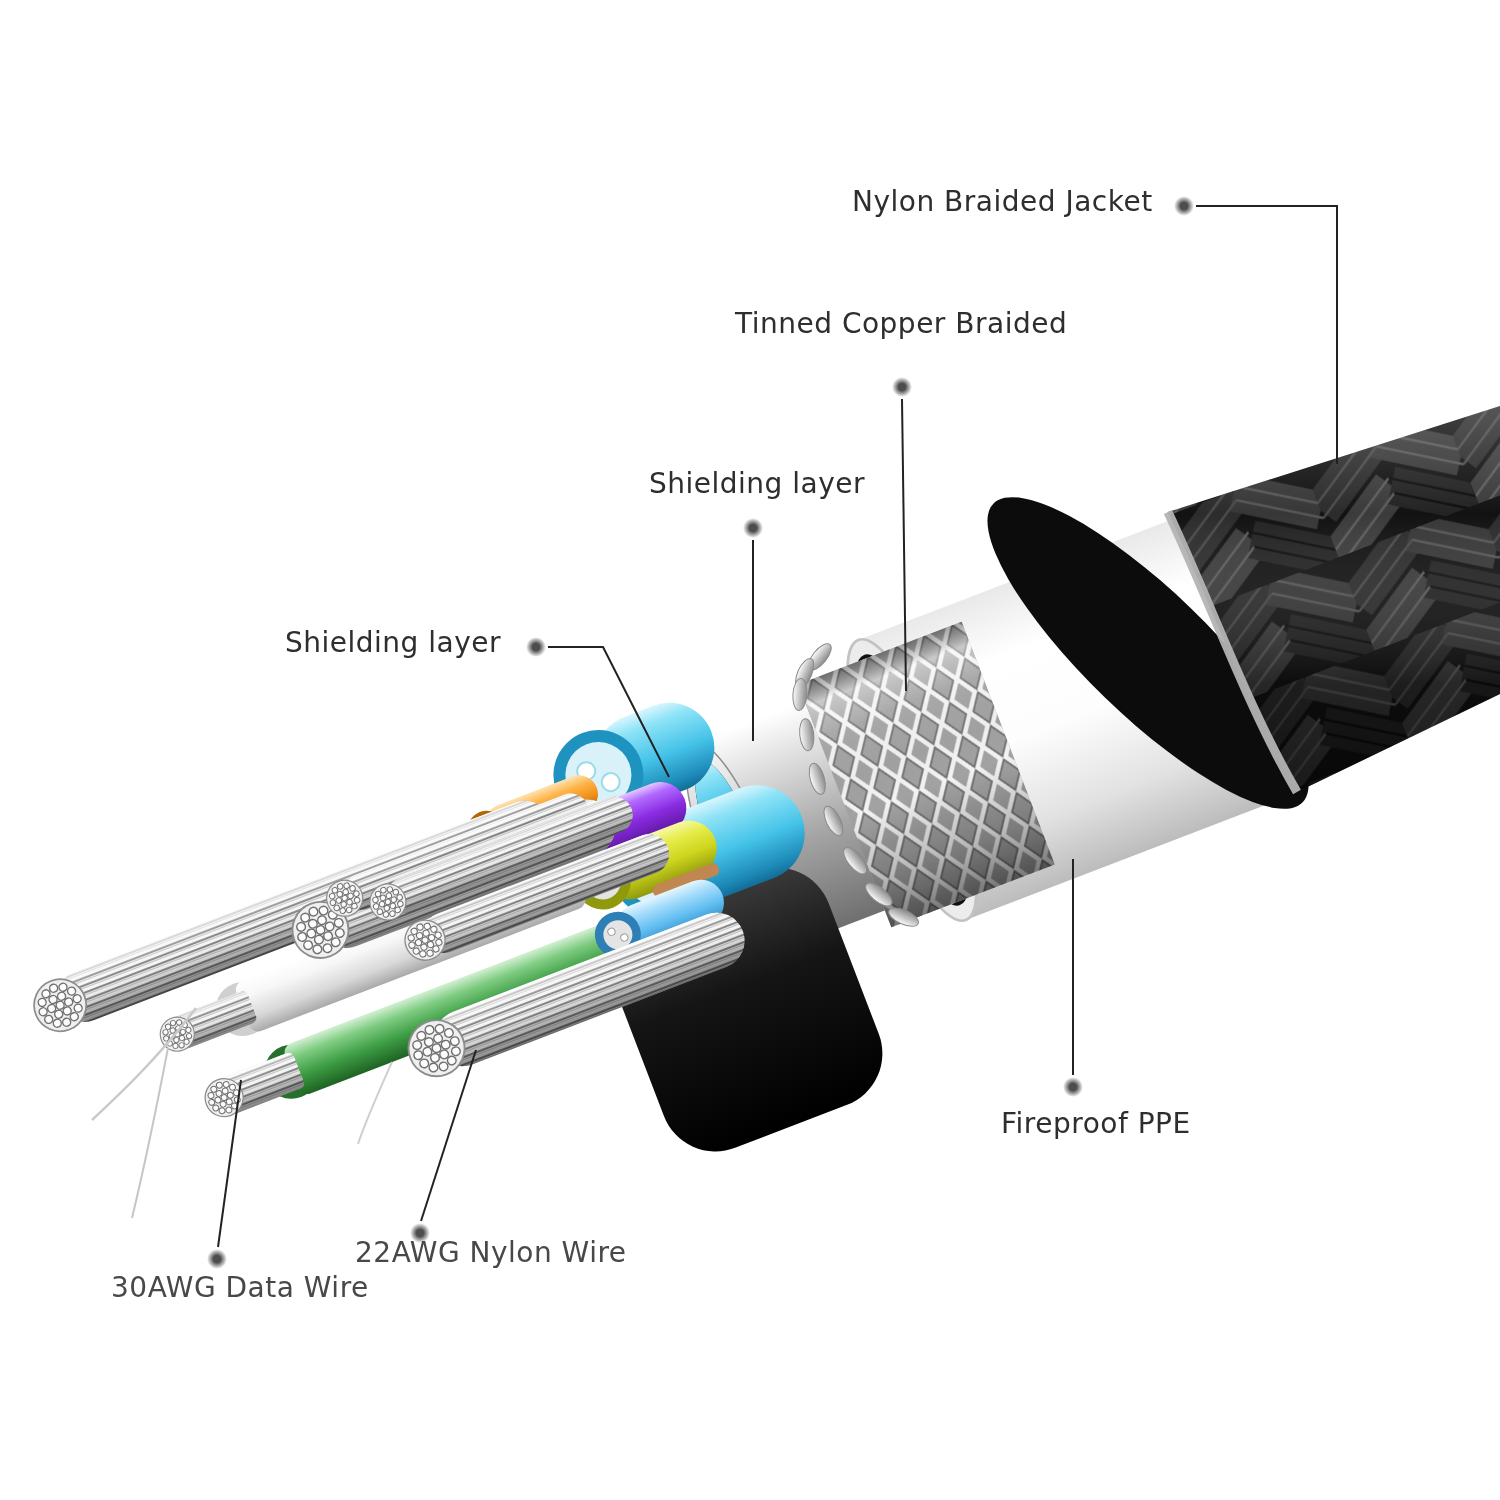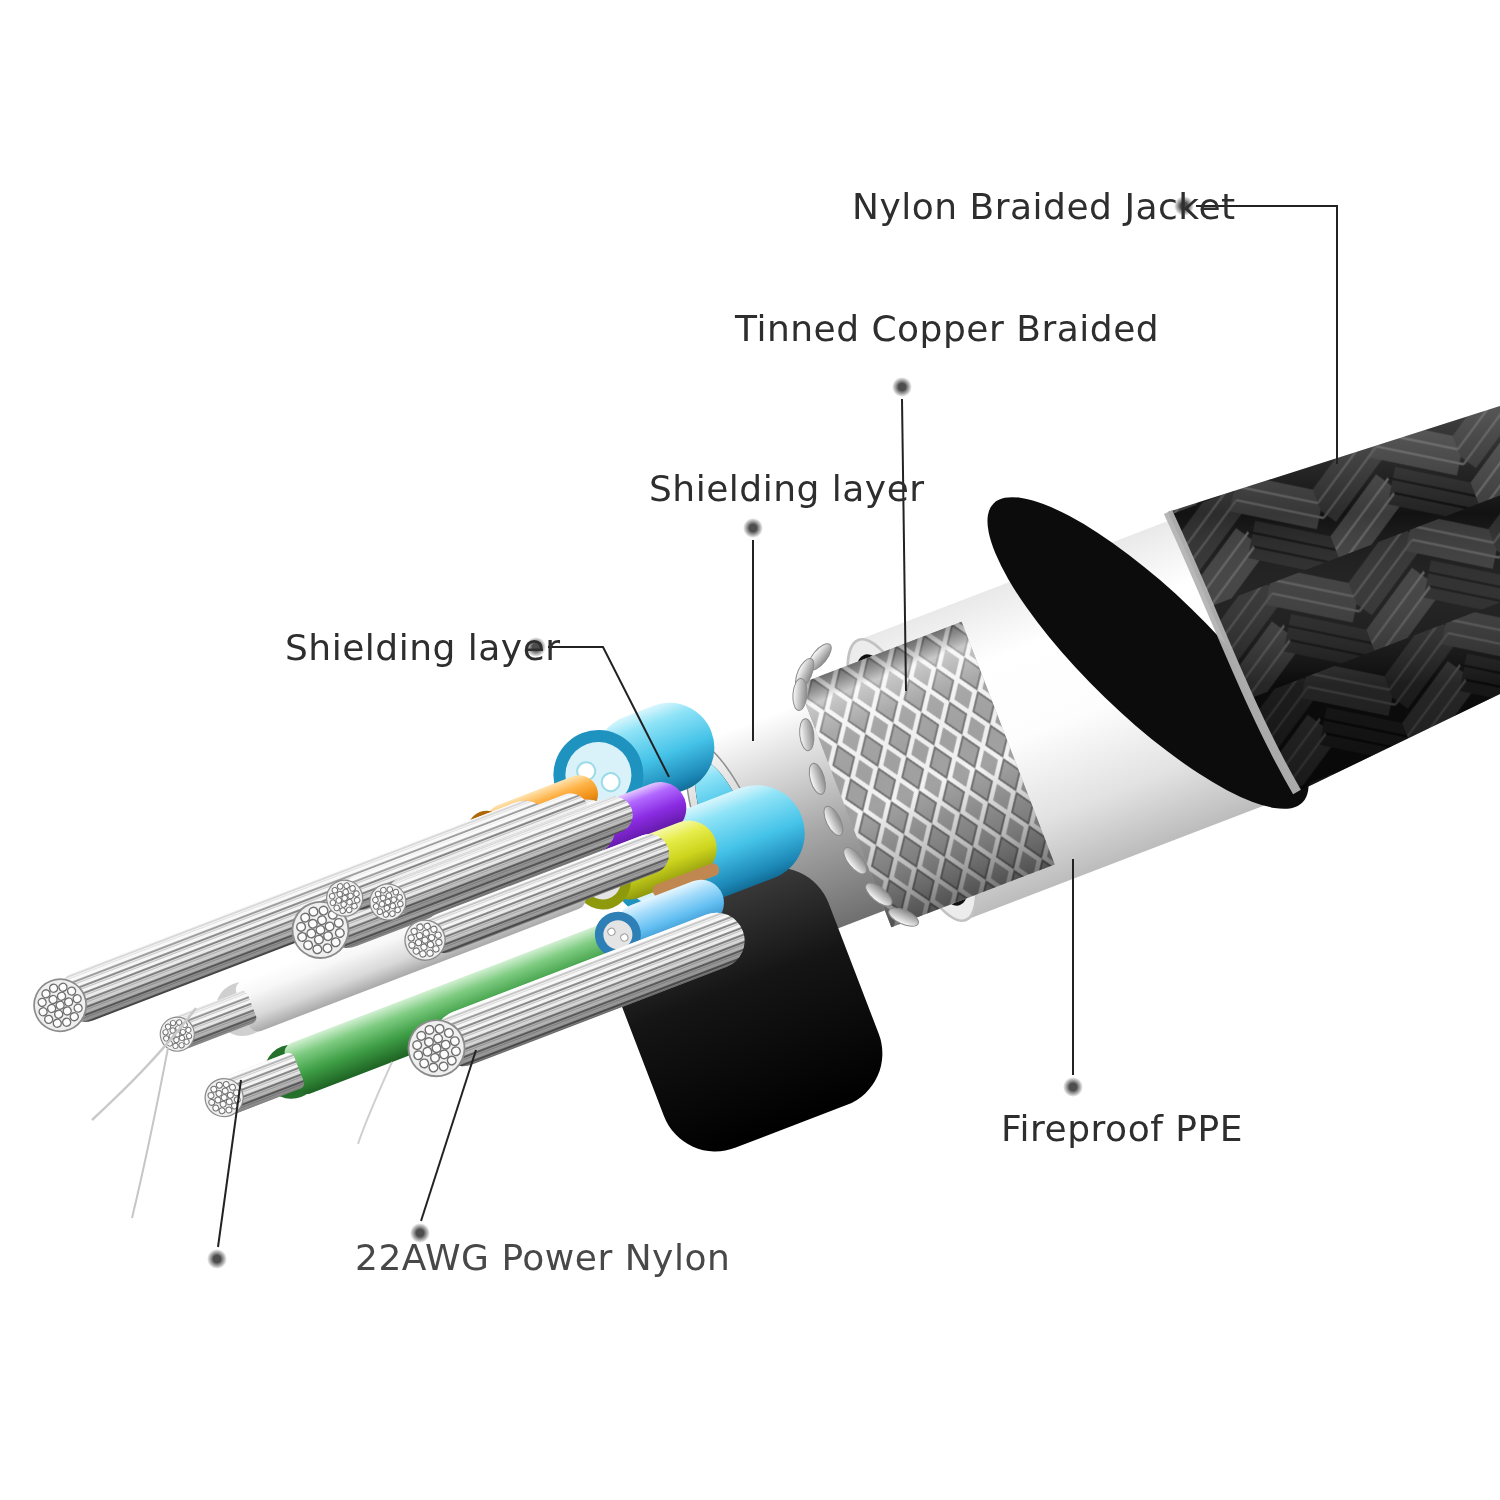--- a/index.html
+++ b/index.html
@@ -2,21 +2,21 @@
 <html><head>
 <meta charset="utf-8">
 <style>
   html,body{margin:0;padding:0;background:#ffffff;}
   .stage{
     position:relative;width:1500px;height:1500px;background:#ffffff;overflow:hidden;
     font-family:"DejaVu Sans", sans-serif;
   }
   .stage svg{position:absolute;left:0;top:0;}
   .lbl{
-    position:absolute;white-space:nowrap;font-size:36px;letter-spacing:.5px;
+    position:absolute;white-space:nowrap;font-size:28px;letter-spacing:.5px;
     color:#2e2e2e;line-height:1.15;
   }
   .lbl-gray{color:#484848;}
 </style>
 </head>
 <body>
 
 <div class="stage">
 
 <svg width="1500" height="1500" viewBox="0 0 1500 1500">
@@ -346,15 +346,16 @@
           <circle cx="217" cy="1259" r="4" fill="#4d4d4d"></circle>
         </g>
   </g>
 </svg>
 
 <div class="lbl" style="left:852px;top:186px;">Nylon Braided Jacket</div>
 <div class="lbl" style="left:735px;top:308px;">Tinned Copper Braided</div>
 <div class="lbl" style="left:649px;top:468px;">Shielding layer</div>
 <div class="lbl" style="left:285px;top:627px;">Shielding layer</div>
 <div class="lbl" style="left:1001px;top:1108px;text-align:center;">Fireproof PPE</div>
-<div class="lbl lbl-gray" style="left:355px;top:1237px;">22AWG Power Nylon</div>
+<div class="lbl lbl-gray" style="left:355px;top:1237px;">22AWG Nylon Wire</div>
+<div class="lbl lbl-gray" style="left:111px;top:1272px;">30AWG Data Wire</div>
 
 </div>
 
 </body></html>

